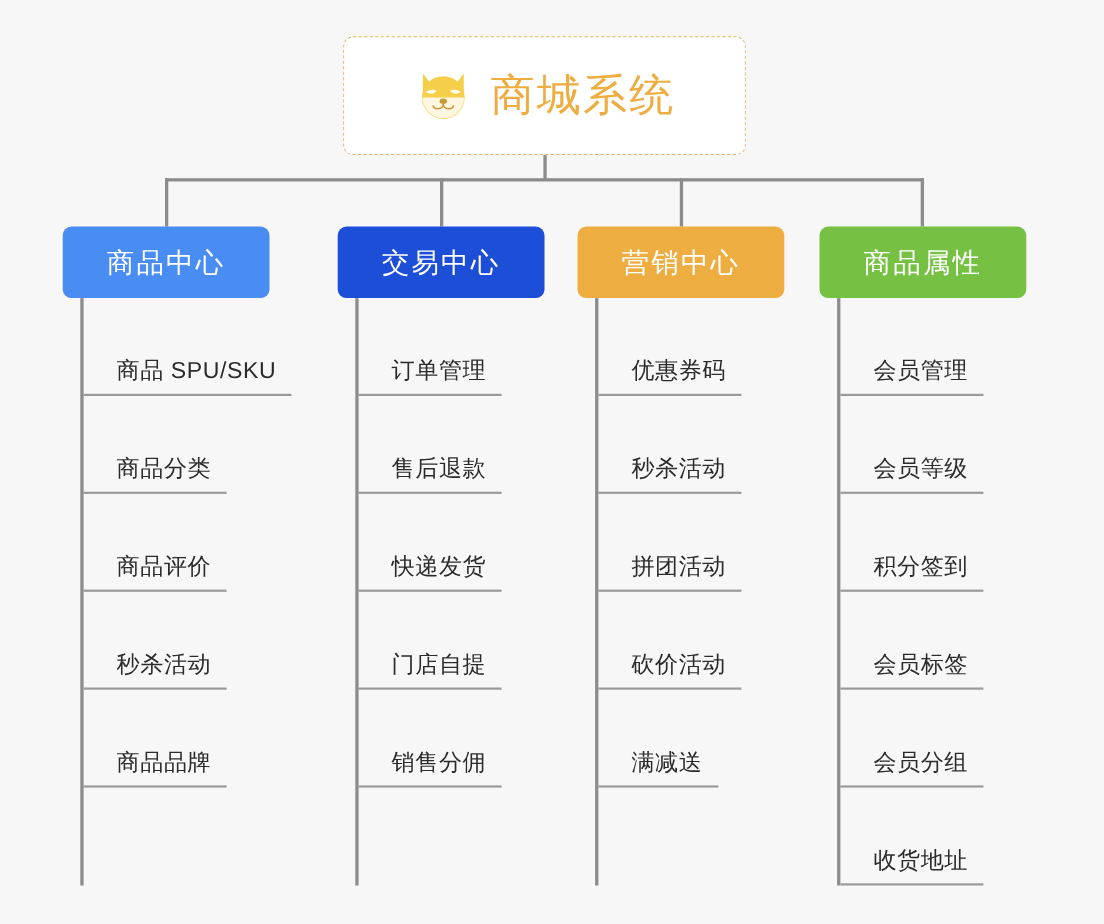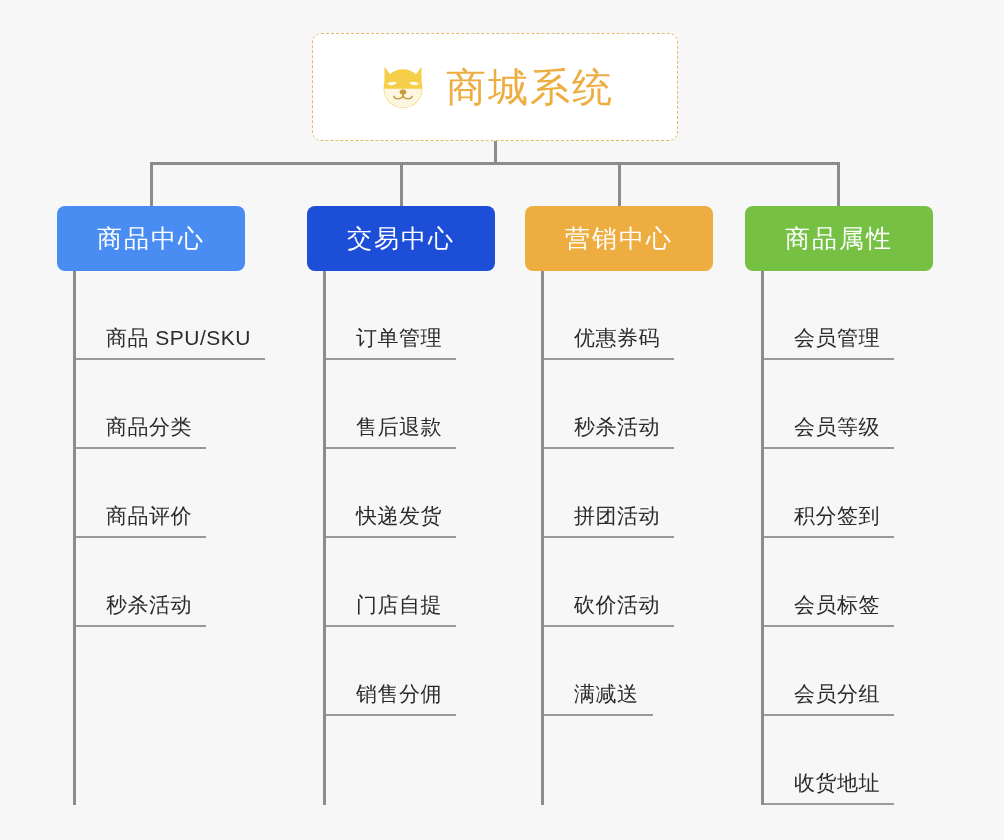--- a/index.html
+++ b/index.html
@@ -166,20 +166,23 @@
         </div>
       <div class="leaf">
           <span class="leaf-inner"><span class="leaf-label">商品分类</span></span>
         </div>
       <div class="leaf">
           <span class="leaf-inner"><span class="leaf-label">商品评价</span></span>
         </div>
       <div class="leaf">
           <span class="leaf-inner"><span class="leaf-label">秒杀活动</span></span>
         </div>
+      <div class="leaf">
+          <span class="leaf-inner"><span class="leaf-label">商品品牌</span></span>
+        </div>
     </div>
   </div>
 
   <div class="column" style="left:307px">
     <div class="cat-box" style="background: #1d4ed8;">
       <span>交易中心</span>
     </div>
     <div class="leaf-list">
       <div class="leaf-spine" style="background: rgb(140, 140, 140);"></div>
       <div class="leaf">

